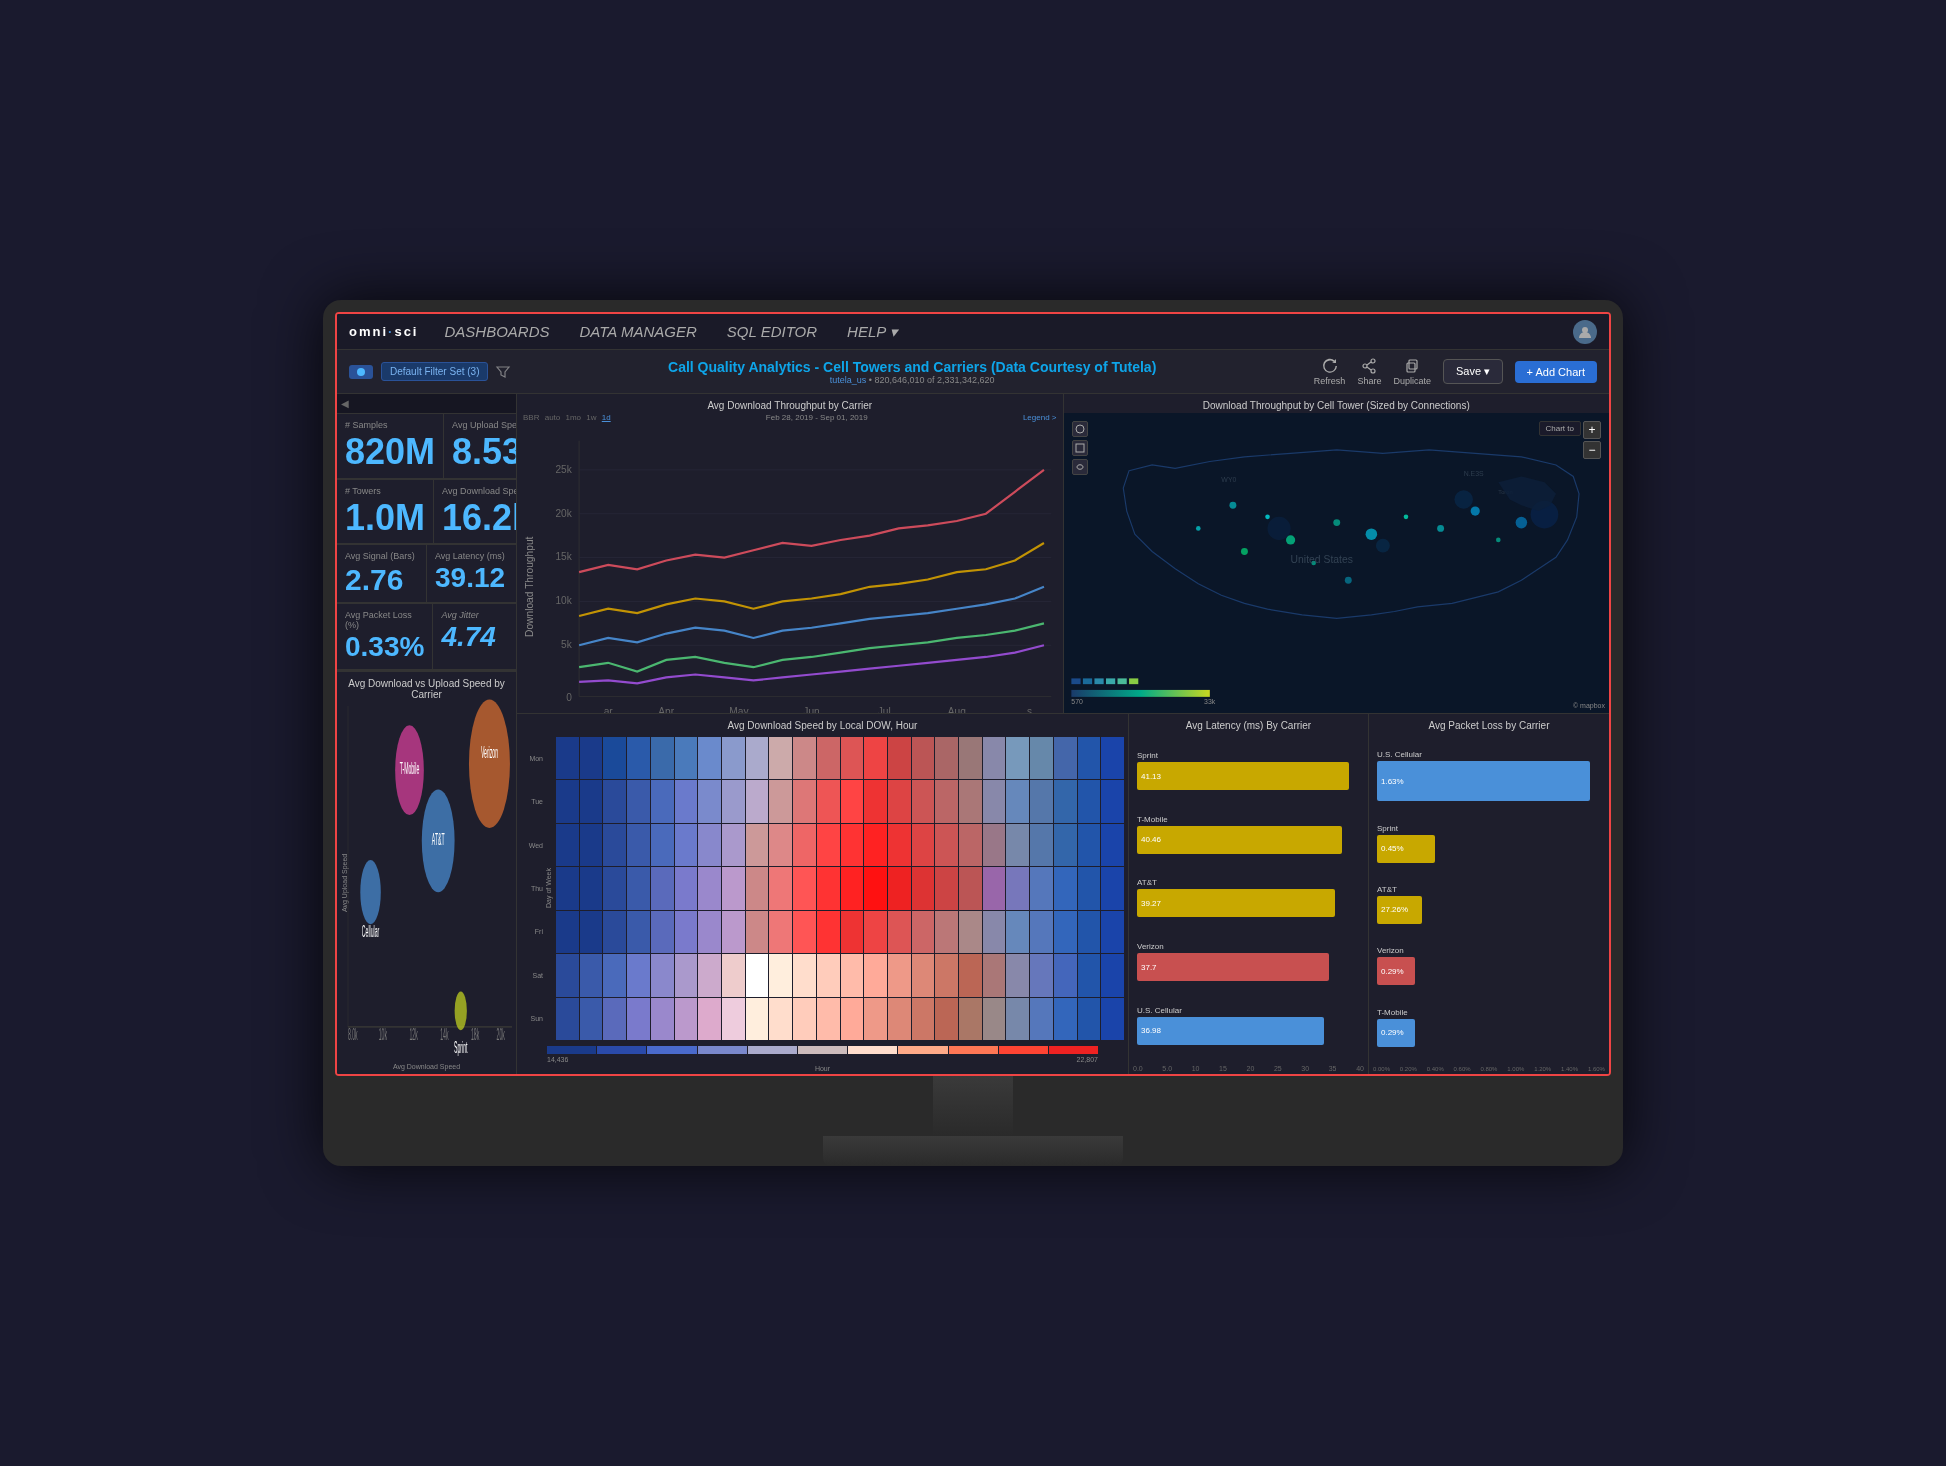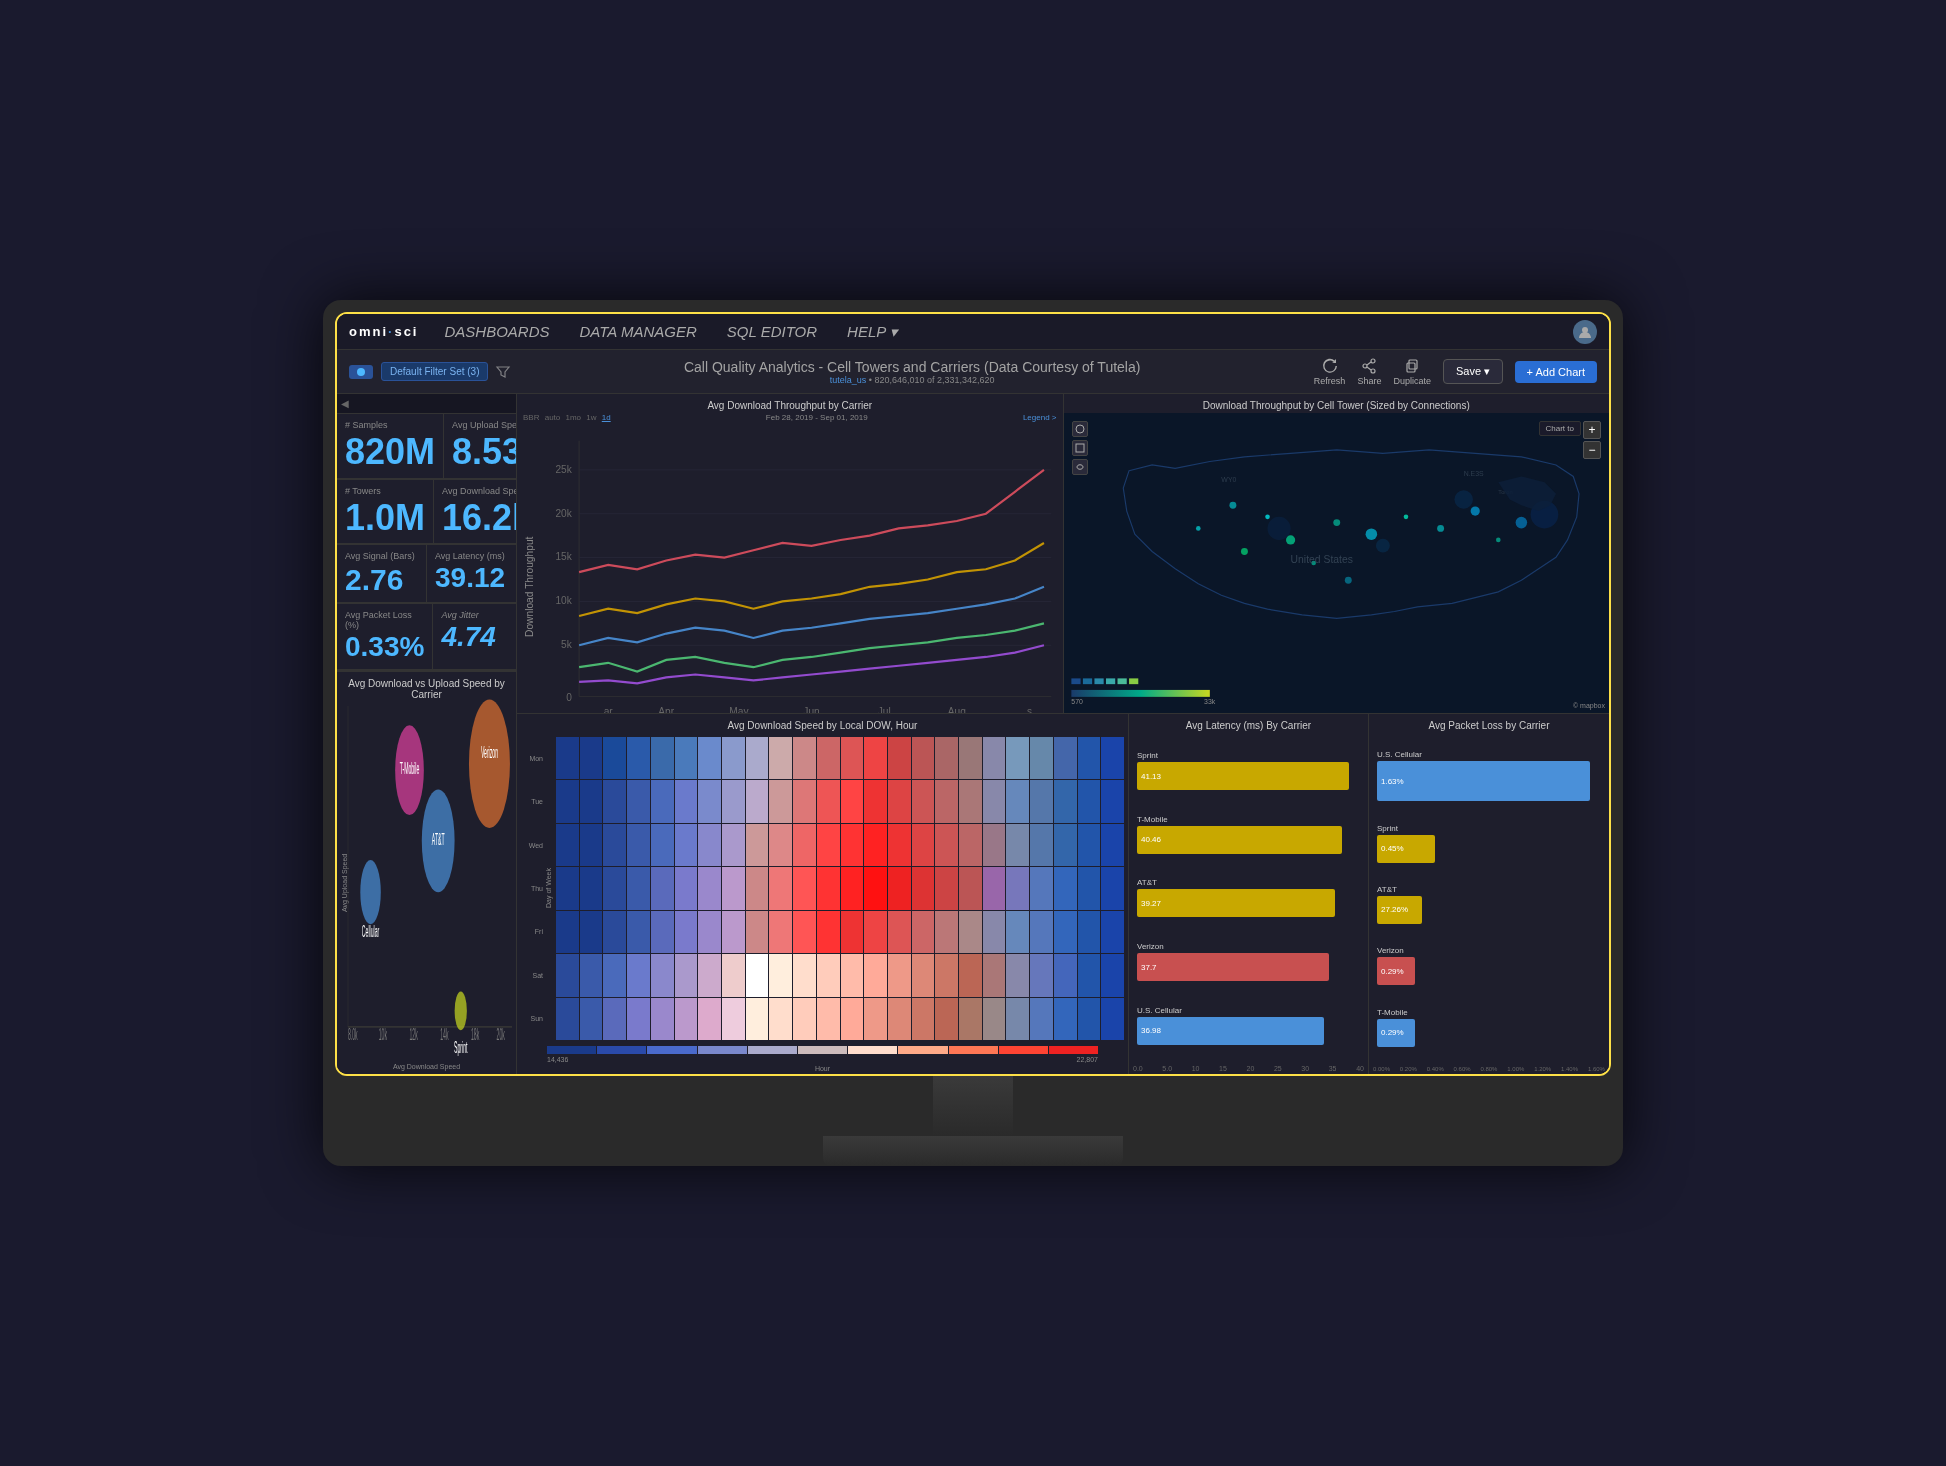--- a/index.html
+++ b/index.html
@@ -15,23 +15,23 @@
     .monitor-outer {
       width: 1300px;
       background: #2a2a2a;
       border-radius: 18px;
       padding: 12px 12px 0 12px;
       box-shadow: 0 0 60px rgba(0,0,0,0.8);
     }
 
     .monitor-screen {
       background: #1a1a2a;
-      border-radius: 12px;
+      border-radius: 4px;
       overflow: hidden;
-      border: 2px solid #fde047;
+      border: 2px solid #ef4444;
     }
 
     .monitor-stand {
       width: 100%;
       display: flex;
       flex-direction: column;
       align-items: center;
     }
     .stand-neck {
       width: 80px;
@@ -116,23 +116,23 @@
       color: #7ab3f0;
       padding: 3px 8px;
       border-radius: 3px;
       font-size: 10px;
     }
 
     .header-center {
       text-align: center;
     }
     .dashboard-title {
-      color: #a3a3a3;
+      color: #0ea5e9;
       font-size: 14px;
-      font-weight: normal;
+      font-weight: bold;
     }
 
     .header-right {
       display: flex;
       align-items: center;
       gap: 12px;
     }
     .header-action {
       display: flex;
       flex-direction: column;

